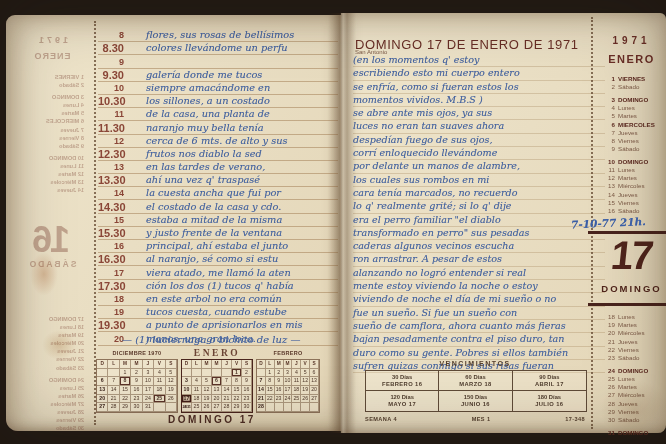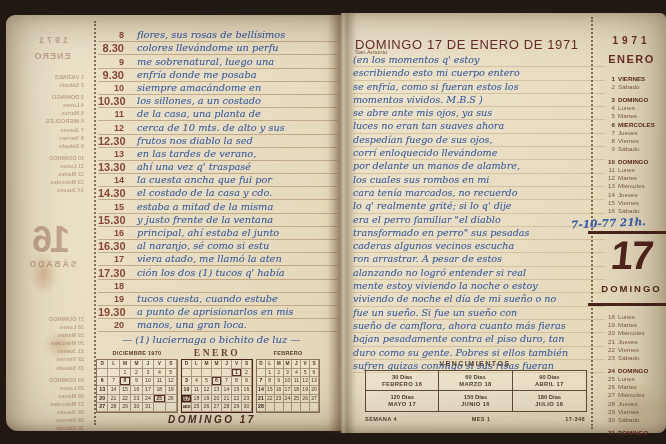--- a/index.html
+++ b/index.html
@@ -38,42 +38,42 @@
   #perf-left{left:88px;top:6px;height:404px;}
   #perf-right{left:250px;top:4px;height:412px;}
 
   
   #left-hour-rows{position:absolute;left:92px;top:14px;width:240px;}
   .hrow{display:flex;height:12.2px;border-bottom:1px solid rgba(158,120,78,.5);align-items:flex-end;}
   .hlabel{width:26px;text-align:right;font-size:11px;font-weight:bold;color:#8a4637;line-height:11px;flex:0 0 26px;}
   .hlabel.whole{font-size:9px;}
   .hw,.rline,.hand{font-family:"DejaVu Serif",serif;font-style:italic;color:#44639f;
     text-shadow:0 0 .5px rgba(70,100,160,.45);white-space:nowrap;}
-  .hw{font-size:9.8px;line-height:12px;padding-left:13px;overflow:visible;}
+  .hw{font-size:9.8px;line-height:12px;padding-left:22px;overflow:visible;}
   #left-footnote{position:absolute;left:116px;top:319px;font-size:10px;}
 
   
   #minical-row{position:absolute;left:90px;top:333px;width:232px;display:flex;gap:3px;align-items:flex-start;}
   .mcblock{flex:0 0 auto;}
   .mcblock.w1{width:82px;} .mcblock.w2{width:72px;} .mcblock.w3{width:64px;}
   .mctitle{height:11px;line-height:11px;text-align:center;font-size:5.5px;font-weight:bold;
     letter-spacing:.3px;color:#5a382a;}
   .mctitle.big{font-family:"Liberation Serif",serif;font-size:9.5px;letter-spacing:2.5px;color:#6b4434;}
   .mgridwrap{border:.7px solid rgba(108,78,52,.75);background:rgba(255,250,235,.25);}
   .mgridwrap.framed{border:1.7px solid #4a251d;}
   .mgrid{display:grid;grid-template-columns:repeat(7,1fr);}
   .mc{font-size:5.2px;line-height:7.7px;height:7.7px;text-align:center;color:#4f382a;
     border-right:.6px solid rgba(108,78,52,.5);border-bottom:.6px solid rgba(108,78,52,.5);overflow:hidden;}
   .mc.h{font-weight:bold;font-size:4.8px;color:#5a382a;}
   .mc.sun{font-weight:bold;color:#3c241c;}
   .mc.boxed{box-shadow:inset 0 0 0 1px #5a3228;font-weight:bold;}
   .mc.hl{box-shadow:inset 0 0 0 1.3px #411d16;font-weight:bold;background:rgba(125,62,40,.18);}
   .mc.tiny{font-size:3.9px;letter-spacing:-.3px;}
   #left-footer{position:absolute;left:90px;top:399px;width:232px;text-align:center;
-    font-size:10px;font-weight:bold;letter-spacing:2.5px;color:#4e2d24;font-style:italic;}
+    font-size:10px;font-weight:bold;letter-spacing:2.5px;color:#4e2d24;}
 
   
   #rp-header{position:absolute;left:14px;top:24px;font-size:13px;font-weight:normal;letter-spacing:.6px;color:#682e25;}
   #rp-saint{position:absolute;left:14px;top:36px;font-size:6px;color:#7c5a46;}
   #right-lines{position:absolute;left:12px;top:41px;width:252px;}
   .rline{font-size:9.6px;height:12.3px;line-height:12.1px;border-bottom:1px solid rgba(158,125,82,.30);}
   
   #venc-title{position:absolute;left:24px;top:347px;width:220px;text-align:center;
     font-size:7px;font-weight:bold;letter-spacing:1.5px;color:#55402f;}
   #venc-table{position:absolute;left:24px;top:357px;width:220px;height:40px;border:1.4px solid #5f4b38;
@@ -160,41 +160,44 @@
         <div class="hrow">
           <div class="hlabel whole">8</div>
           <div class="hw">flores, sus rosas de bellísimos</div>
         </div>
         <div class="hrow">
           <div class="hlabel">8.30</div>
           <div class="hw">colores llevándome un perfu</div>
         </div>
         <div class="hrow">
           <div class="hlabel whole">9</div>
-          <div class="hw">me sobrenatural, luego una</div>
         </div>
         <div class="hrow">
           <div class="hlabel">9.30</div>
-          <div class="hw">enfría donde me posaba</div>
+          <div class="hw">galería donde me tucos</div>
         </div>
         <div class="hrow">
           <div class="hlabel whole">10</div>
           <div class="hw">siempre amacándome en</div>
         </div>
         <div class="hrow">
           <div class="hlabel">10.30</div>
           <div class="hw">los sillones, a un costado</div>
         </div>
         <div class="hrow">
           <div class="hlabel whole">11</div>
           <div class="hw">de la casa, una planta de</div>
         </div>
         <div class="hrow">
+          <div class="hlabel">11.30</div>
+          <div class="hw">naranjo muy bella tenía</div>
+        </div>
+        <div class="hrow">
           <div class="hlabel whole">12</div>
-          <div class="hw">cerca de 10 mts. de alto y sus</div>
+          <div class="hw">cerca de 6 mts. de alto y sus</div>
         </div>
         <div class="hrow">
           <div class="hlabel">12.30</div>
           <div class="hw">frutos nos diablo la sed</div>
         </div>
         <div class="hrow">
           <div class="hlabel whole">13</div>
           <div class="hw">en las tardes de verano,</div>
         </div>
         <div class="hrow">
@@ -228,20 +231,21 @@
         <div class="hrow">
           <div class="hlabel whole">17</div>
           <div class="hw">viera atado, me llamó la aten</div>
         </div>
         <div class="hrow">
           <div class="hlabel">17.30</div>
           <div class="hw">ción los dos (1) tucos q' había</div>
         </div>
         <div class="hrow">
           <div class="hlabel whole">18</div>
+          <div class="hw">en este arbol no era común</div>
         </div>
         <div class="hrow">
           <div class="hlabel whole">19</div>
           <div class="hw">tucos cuesta, cuando estube</div>
         </div>
         <div class="hrow">
           <div class="hlabel">19.30</div>
           <div class="hw">a punto de aprisionarlos en mis</div>
         </div>
         <div class="hrow">

